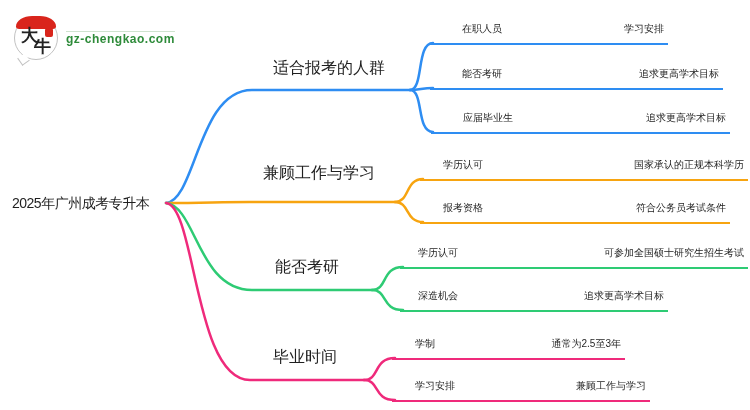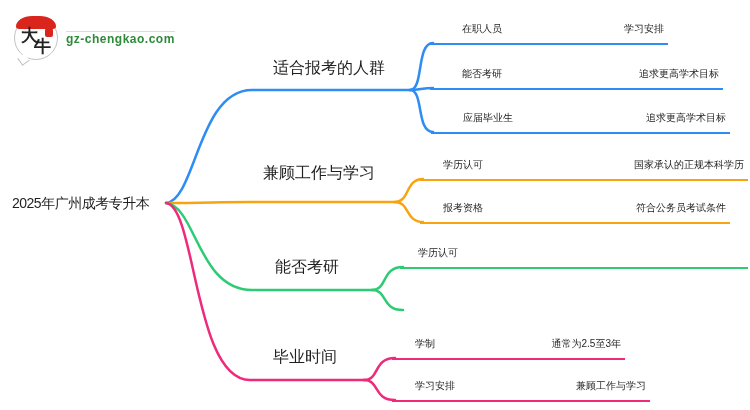--- a/index.html
+++ b/index.html
@@ -104,20 +104,25 @@
     <span class="lbl">报考资格</span>
     <span class="val">符合公务员考试条件</span>
   </div>
   <div class="row" style="left: 420px; top: 155px; width: 328px; padding-left: 23px; --bc: #f7a410;">
     <span class="lbl">学历认可</span>
     <span class="val">国家承认的正规本科学历</span>
   </div>
 
   <div class="row" style="left: 400px; top: 243px; width: 348px; padding-left: 18px; --bc: #2ecb74;">
     <span class="lbl">学历认可</span>
+    <span class="val">可参加全国硕士研究生招生考试</span>
+  </div>
+  <div class="row" style="left: 400px; top: 286px; width: 268px; padding-left: 18px; --bc: #2ecb74;">
+    <span class="lbl">深造机会</span>
+    <span class="val">追求更高学术目标</span>
   </div>
 
   <div class="row" style="left: 392px; top: 334px; width: 233px; padding-left: 23px; --bc: #ef2a7b;">
     <span class="lbl">学制</span>
     <span class="val">通常为2.5至3年</span>
   </div>
   <div class="row" style="left: 392px; top: 376px; width: 258px; padding-left: 23px; --bc: #ef2a7b;">
     <span class="lbl">学习安排</span>
     <span class="val">兼顾工作与学习</span>
   </div>

